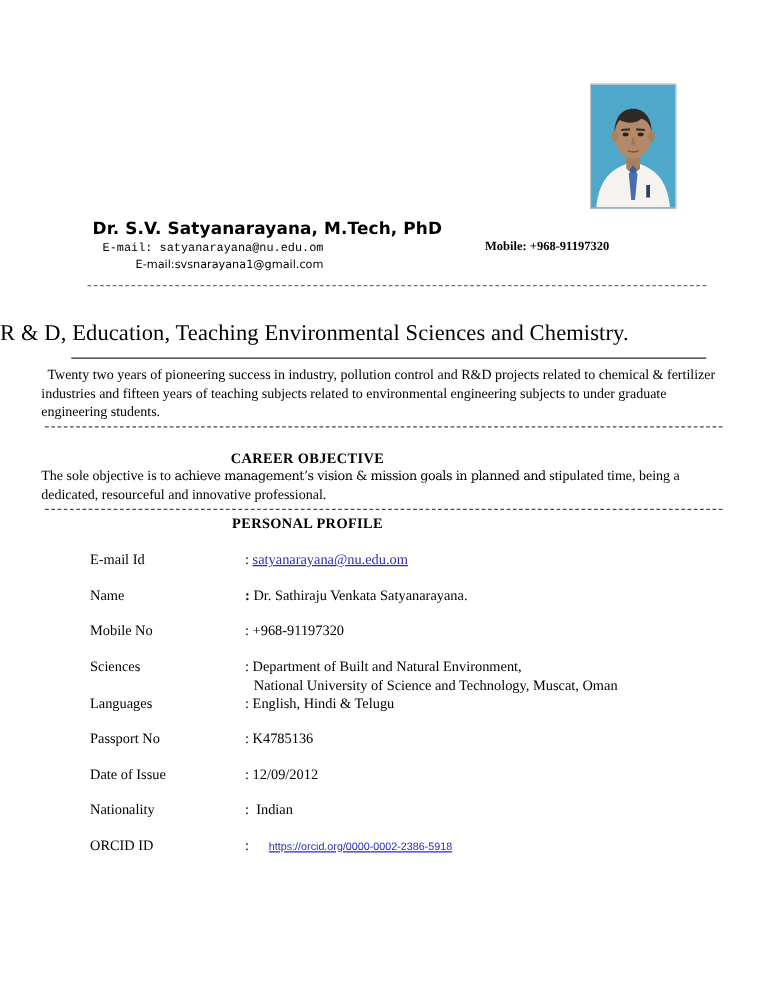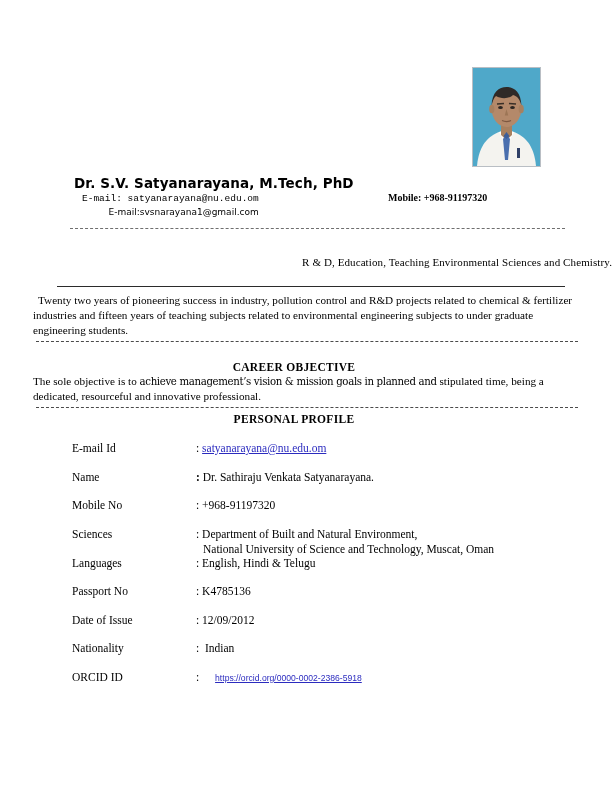--- a/index.html
+++ b/index.html
@@ -111,23 +111,23 @@
     width: 542px;
     height: 0;
     border-top: 1.2px dashed #4a4a4a;
   }
 
   
   .headline {
     position: absolute;
     left: 0; top: 256px;
     width: 612px;
-    text-align: right;
-    font-family: "Liberation Serif", serif;
-    font-size: 11px;
+    text-align: left;
+    font-family: "Liberation Serif", serif;
+    font-size: 18px;
     letter-spacing: 0.1px;
   }
 
   
   .summary {
     position: absolute;
     left: 33px; top: 293px;
     width: 545px;
     font-family: "Liberation Serif", serif;
     font-size: 11.2px;
@@ -138,21 +138,20 @@
 
   
   .section-head {
     position: absolute;
     width: 492px;
     text-align: center;
     font-family: "Liberation Serif", serif;
     font-weight: bold;
     font-size: 11.5px;
     letter-spacing: 0.3px;
-    padding-left: 48px;
   }
   .career-head { left: 0; top: 361px; }
   .profile-head { left: 0; top: 413px; }
 
   .objective {
     position: absolute;
     left: 33px; top: 374px;
     width: 548px;
     font-family: "Liberation Serif", serif;
     font-size: 11.2px;

